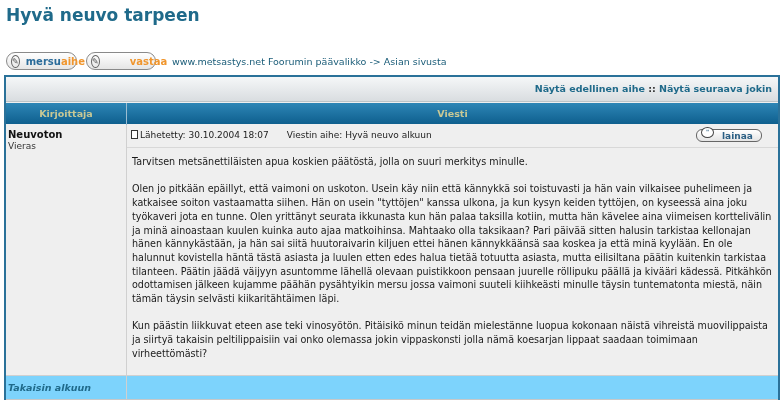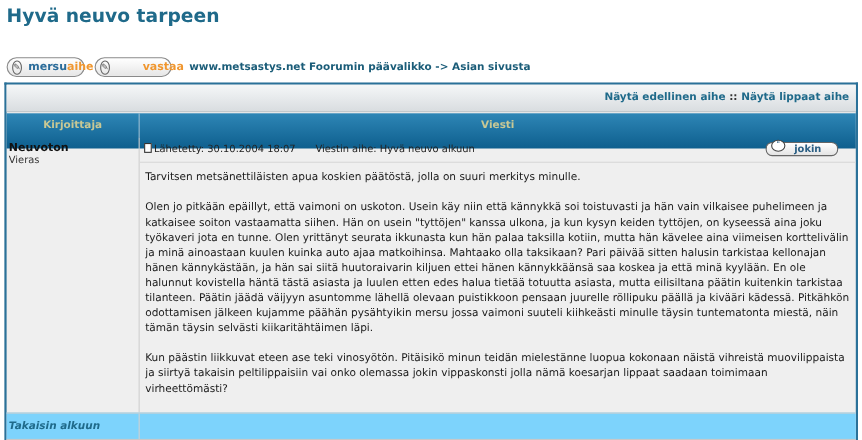--- a/index.html
+++ b/index.html
@@ -4,26 +4,26 @@
 <style>
   html, body { margin:0; padding:0; background:#ffffff; }
   body { width:784px; height:400px; overflow:hidden; position:relative; font-family:"DejaVu Sans", sans-serif; }
   .title { position:absolute; left:6px; top:5px; font-size:17px; font-weight:bold; color:#1f6a8a; letter-spacing:0px; }
   .btn { position:absolute; top:52px; height:18px; border:1px solid #8a8a8a; border-radius:10px; background:linear-gradient(#ffffff,#e6e6e6); display:flex; align-items:center; box-sizing:border-box; font-size:10px; font-weight:bold; }
   .btn .ico { width:12px; height:13px; border:1px solid #666; border-radius:50%; margin-left:4px; margin-right:6px; box-sizing:border-box; font-size:8px; line-height:11px; text-align:center; color:#555; }
   .btn-new { left:6px; width:71px; }
   .btn-reply { left:86px; width:70px; }
   .c-blue { color:#2b6c9a; }
   .c-orange { color:#f0962e;text-align:center; }
-  .crumb { position:absolute; left:172px; top:56px; font-size:9.5px; font-weight:bold; color:#1a5c78; white-space:nowrap; }
+  .crumb { position:absolute; left:172px; top:56px; font-size:9.5px; font-weight:normal; color:#1a5c78; white-space:nowrap; }
   .frame { position:absolute; left:4px; top:75px; width:776px; height:330px; border:2px solid #2a7199; border-bottom:none; box-sizing:border-box; background:#efefef; }
   .navbar { position:absolute; left:0; top:0; right:0; height:24px; background:linear-gradient(#f5f7f8,#d9dde0); border-bottom:1px solid #bcc4c8; }
   .navlinks { position:absolute; right:6px; top:6px; font-size:9.5px; font-weight:bold; color:#1f6a8a; white-space:nowrap; }
   .navlinks .sep { color:#333; }
-  .thead { position:absolute; left:0; right:0; top:26px; height:32px; background:linear-gradient(#2e86b6,#0e5f8e); }
+  .thead { position:absolute; left:0; right:0; top:26px; height:21px; background:linear-gradient(#2e86b6,#0e5f8e); }
   .th { position:absolute; top:0; height:22px; line-height:22px; font-size:9.5px; font-weight:bold; color:#c8c895; text-align:center; }
   .th-author { left:0; width:120px; border-right:1px solid #9bbdd2; }
   .th-msg { left:121px; right:0; }
   .author-col { position:absolute; left:0; top:48px; width:120px; height:250px; border-right:1px solid #d0d0d0; }
   .author-name { position:absolute; left:2px; top:4px; font-size:10px; font-weight:bold; color:#111; }
   .author-rank { position:absolute; left:2px; top:16px; font-size:9px; color:#333; }
   .postbar { position:absolute; left:121px; right:0; top:48px; height:22px; border-bottom:1px solid #d8d8d8; }
   .posted { position:absolute; left:4px; top:5px; font-size:9px; color:#222; white-space:nowrap; }
   .doc-ico { display:inline-block; width:7px; height:9px; border:1px solid #333; box-sizing:border-box; margin-right:2px; vertical-align:-1px; background:#fff; }
   .quote-btn { position:absolute; right:16px; top:4px; width:66px; height:13px; border:1px solid #666; border-radius:6px; background:linear-gradient(#ffffff,#e4e4e4); box-sizing:border-box; font-size:9px; color:#2b5f84; font-weight:bold; }
@@ -52,41 +52,41 @@
   <span class="c-orange" style="margin-left:24px">vastaa</span>
 </div>
 
 <div class="crumb">
   <span>www.metsastys.net Foorumin päävalikko</span><span style="white-space:pre"> -&gt; </span><span>Asian sivusta</span>
 </div>
 
 <div class="frame">
   <div class="navbar">
     <div class="navlinks">
-      <span>Näytä edellinen aihe</span><span class="sep" style="white-space:pre"> :: </span><span>Näytä lippaat aihe</span>
+      <span>Näytä edellinen aihe</span><span class="sep" style="white-space:pre"> :: </span><span>Näytä seuraava jokin</span>
     </div>
   </div>
 
   <div class="thead">
     <div class="th th-author">Kirjoittaja</div>
     <div class="th th-msg">Viesti</div>
   </div>
 
   <div class="author-col">
     <div class="author-name">Neuvoton</div>
     <div class="author-rank">Vieras</div>
   </div>
 
   <div class="postbar">
     <div class="posted">
       <span class="doc-ico"></span><span>Lähetetty: 30.10.2004 18:07</span><span style="display:inline-block;width:18px"></span><span>Viestin aihe: Hyvä neuvo alkuun</span>
     </div>
     <div class="quote-btn">
       <span class="q">"</span>
-      <span class="l">jokin</span>
+      <span class="l">lainaa</span>
     </div>
   </div>
 
   <div class="body-text">
     <p>Tarvitsen metsänettiläisten apua koskien päätöstä, jolla on suuri merkitys minulle.</p>
     <p>Olen jo pitkään epäillyt, että vaimoni on uskoton. Usein käy niin että kännykkä soi toistuvasti ja hän vain vilkaisee puhelimeen ja katkaisee soiton vastaamatta siihen. Hän on usein "tyttöjen" kanssa ulkona, ja kun kysyn keiden tyttöjen, on kyseessä aina joku työkaveri jota en tunne. Olen yrittänyt seurata ikkunasta kun hän palaa taksilla kotiin, mutta hän kävelee aina viimeisen korttelivälin ja minä ainoastaan kuulen kuinka auto ajaa matkoihinsa. Mahtaako olla taksikaan? Pari päivää sitten halusin tarkistaa kellonajan hänen kännykästään, ja hän sai siitä huutoraivarin kiljuen ettei hänen kännykkäänsä saa koskea ja että minä kyylään. En ole halunnut kovistella häntä tästä asiasta ja luulen etten edes halua tietää totuutta asiasta, mutta eilisiltana päätin kuitenkin tarkistaa tilanteen. Päätin jäädä väijyyn asuntomme lähellä olevaan puistikkoon pensaan juurelle röllipuku päällä ja kivääri kädessä. Pitkähkön odottamisen jälkeen kujamme päähän pysähtyikin mersu jossa vaimoni suuteli kiihkeästi minulle täysin tuntematonta miestä, näin tämän täysin selvästi kiikaritähtäimen läpi.</p>
     <p>Kun päästin liikkuvat eteen ase teki vinosyötön. Pitäisikö minun teidän mielestänne luopua kokonaan näistä vihreistä muovilippaista ja siirtyä takaisin peltilippaisiin vai onko olemassa jokin vippaskonsti jolla nämä koesarjan lippaat saadaan toimimaan virheettömästi?</p>
   </div>
 
   <div class="footer-row">

